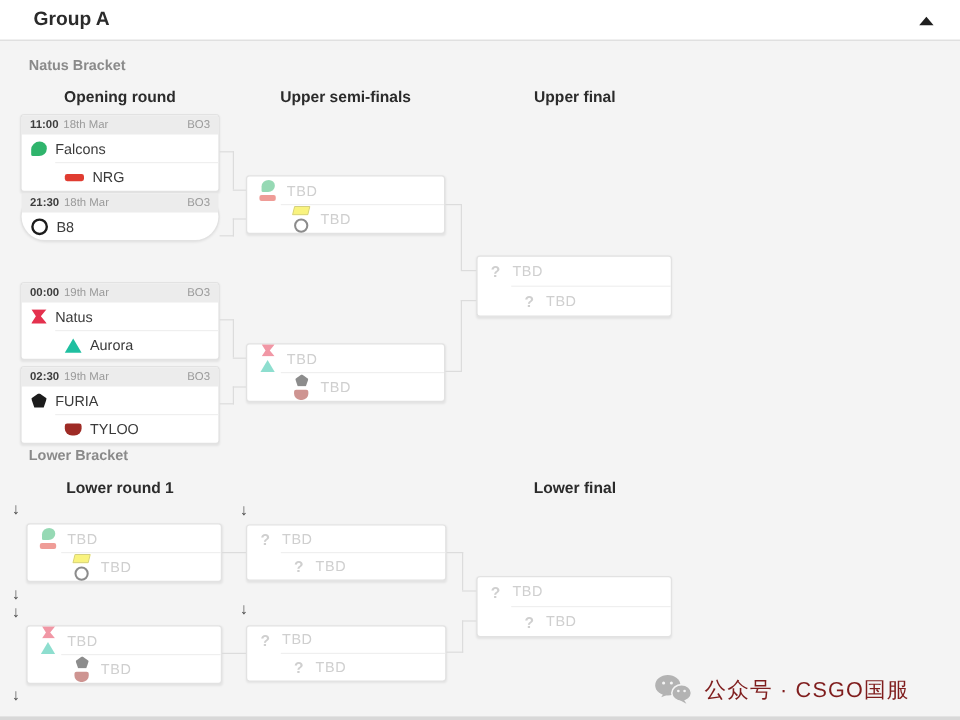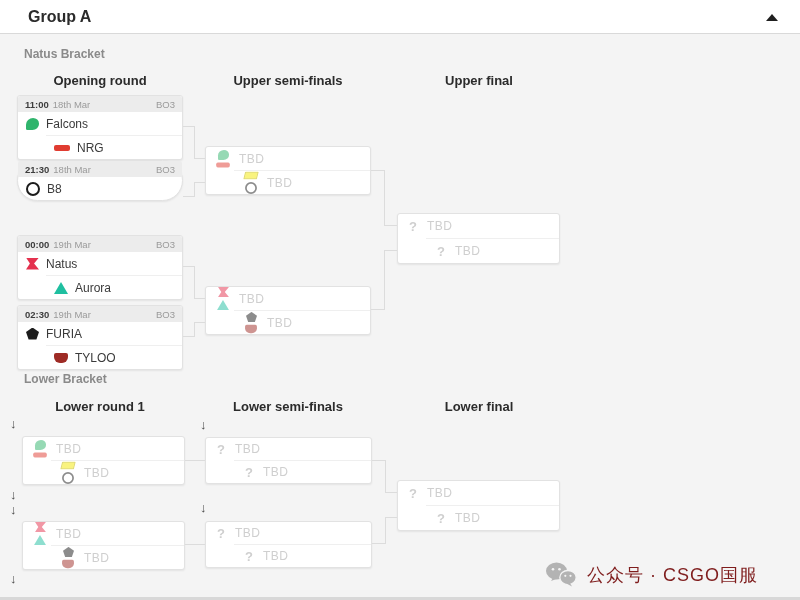--- a/index.html
+++ b/index.html
@@ -180,21 +180,20 @@
   <div class="conn h" style="left:194px;top:298px;width:11px;"></div>
   <div class="conn br" style="left:183px;top:322px;width:12px;height:15px;"></div>
   <div class="conn h" style="left:194px;top:322px;width:11px;"></div>
   <div class="conn tr" style="left:371px;top:170px;width:14px;height:55px;"></div>
   <div class="conn h" style="left:384px;top:225px;width:13px;"></div>
   <div class="conn br" style="left:371px;top:250px;width:14px;height:60px;"></div>
   <div class="conn h" style="left:384px;top:250px;width:13px;"></div>
 
   <div class="section-label" style="left:24px;top:372px;">Lower Bracket</div>
   <div class="col-header" style="left:17px;top:399px;">Lower round 1</div>
-  <div class="col-header" style="left:205px;top:399px;">Lower semi-finals</div>
   <div class="col-header" style="left:396px;top:399px;">Lower final</div>
 
   <span class="drop-arrow" style="left:10px;top:417px;">↓</span>
   <span class="drop-arrow" style="left:10px;top:488px;">↓</span>
   <span class="drop-arrow" style="left:10px;top:503px;">↓</span>
   <span class="drop-arrow" style="left:10px;top:572px;">↓</span>
   <span class="drop-arrow" style="left:200px;top:418px;">↓</span>
   <span class="drop-arrow" style="left:200px;top:501px;">↓</span>
 
   <div class="match" style="left:22px;top:436px;width:163px;">

